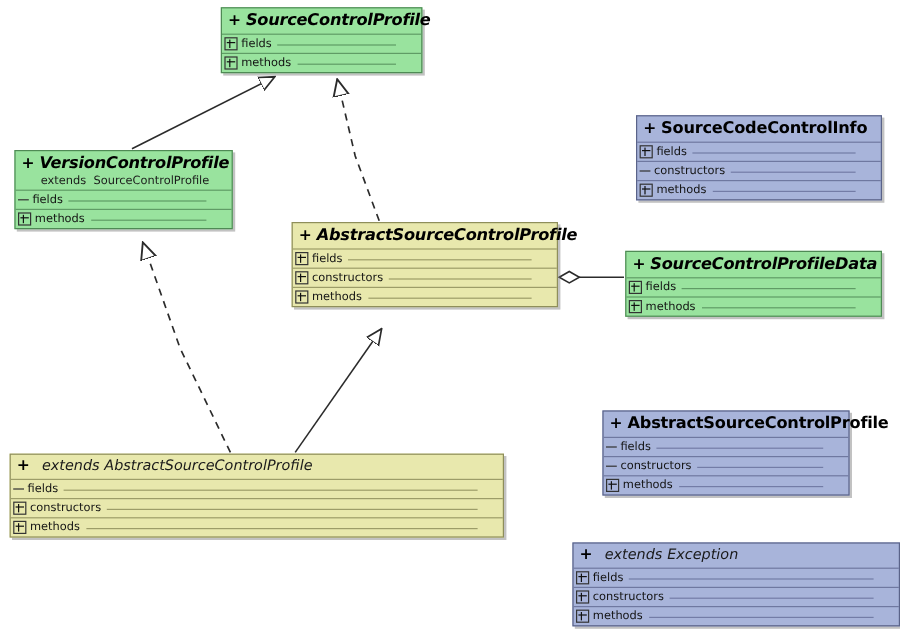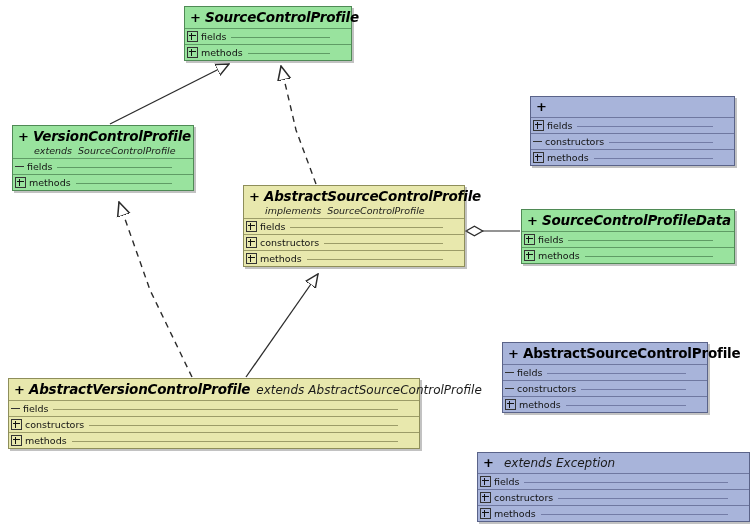--- a/index.html
+++ b/index.html
@@ -70,21 +70,20 @@
     color: #1a1a1a;
     margin-left: 6px;
     white-space: nowrap;
     text-align: right;
   }
   .inline-rel .kw { font-style: italic; }
   .inline-rel .tgt { font-style: italic; margin-left: 4px; }
 
   .rel-line {
     font-size: 9.5px;
-    font-style: italic;
     color: #1a1a1a;
     white-space: nowrap;
     padding-left: 16px;
     margin-top: 1px;
   }
   .rel-line .tgt { margin-left: 6px; }
 
   
   .compartment {
     display: flex;
@@ -207,21 +206,20 @@
           <span class="comp-label">methods</span>
           <span class="comp-rule"></span>
         </div>
       </div>
       <div class="uml-class yellow" style="left: 243px; top: 185px; width: 222px;">
         <div class="cls-header">
           <div class="cls-titleline">
             <span class="vis">+</span>
             <span class="cls-name italic">AbstractSourceControlProfile</span>
           </div>
-          <div class="rel-line"><span class="kw">implements</span><span class="tgt">SourceControlProfile</span></div>
         </div>
         <div class="compartment">
           <span class="toggle plus"></span>
           <span class="comp-label">fields</span>
           <span class="comp-rule"></span>
         </div>
         <div class="compartment">
           <span class="toggle plus"></span>
           <span class="comp-label">constructors</span>
           <span class="comp-rule"></span>
@@ -229,21 +227,20 @@
         <div class="compartment">
           <span class="toggle plus"></span>
           <span class="comp-label">methods</span>
           <span class="comp-rule"></span>
         </div>
       </div>
       <div class="uml-class yellow" style="left: 8px; top: 378px; width: 412px;">
         <div class="cls-header">
           <div class="cls-titleline">
             <span class="vis">+</span>
-            <span class="cls-name italic">AbstractVersionControlProfile</span>
             <span class="inline-rel"><span class="kw">extends</span><span class="tgt">AbstractSourceControlProfile</span></span>
           </div>
         </div>
         <div class="compartment">
           <span class="toggle dash"></span>
           <span class="comp-label">fields</span>
           <span class="comp-rule"></span>
         </div>
         <div class="compartment">
           <span class="toggle plus"></span>
@@ -253,20 +250,21 @@
         <div class="compartment">
           <span class="toggle plus"></span>
           <span class="comp-label">methods</span>
           <span class="comp-rule"></span>
         </div>
       </div>
       <div class="uml-class blue" style="left: 530px; top: 96px; width: 205px;">
         <div class="cls-header">
           <div class="cls-titleline">
             <span class="vis">+</span>
+            <span class="cls-name plain">SourceCodeControlInfo</span>
           </div>
         </div>
         <div class="compartment">
           <span class="toggle plus"></span>
           <span class="comp-label">fields</span>
           <span class="comp-rule"></span>
         </div>
         <div class="compartment">
           <span class="toggle dash"></span>
           <span class="comp-label">constructors</span>

